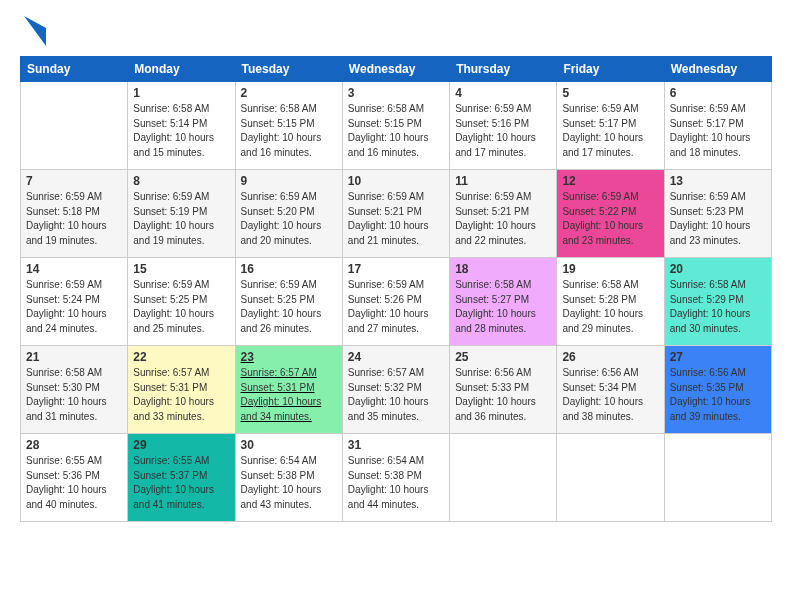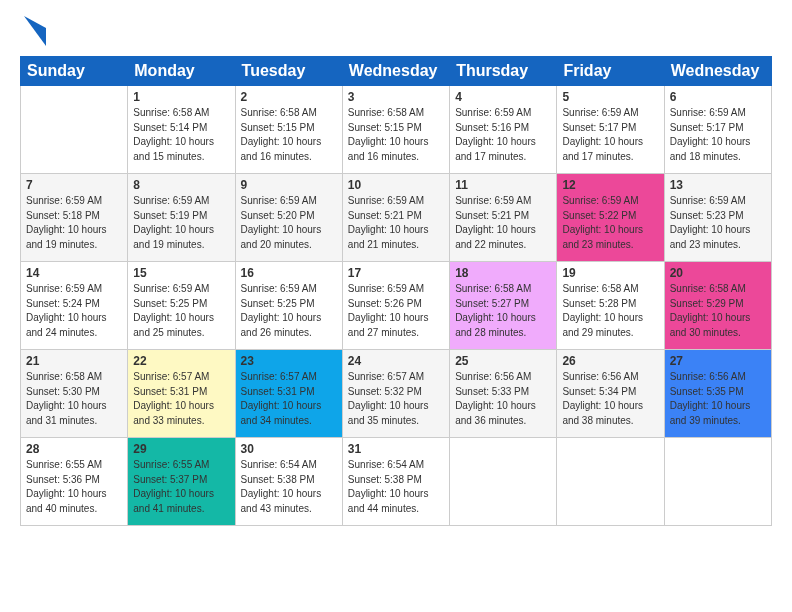--- a/index.html
+++ b/index.html
@@ -42,21 +42,21 @@
     .calendar {
       width: 100%;
       border-collapse: collapse;
       font-size: 10.5px;
     }
     .calendar th {
       background-color: #1565c0;
       color: #fff;
       text-align: left;
       padding: 5px 6px;
-      font-size: 16px;
+      font-size: 12px;
       font-weight: bold;
       border: 1px solid #1565c0;
       margin-left: 16px;
     }
     .calendar td {
       border: 1px solid #ccc;
       vertical-align: top;
       padding: 4px 5px;
       width: calc(100% / 7);
       height: 88px;
@@ -197,35 +197,35 @@
             <div class="day-info">Sunrise: 6:59 AM<br>Sunset: 5:26 PM<br>Daylight: 10 hours<br>and 27 minutes.</div>
           </td>
           <td style="background-color: #f0abfc;">
             <span class="day-number">18</span>
             <div class="day-info">Sunrise: 6:58 AM<br>Sunset: 5:27 PM<br>Daylight: 10 hours<br>and 28 minutes.</div>
           </td>
           <td style="background-color: rgb(255, 255, 255);">
             <span class="day-number">19</span>
             <div class="day-info">Sunrise: 6:58 AM<br>Sunset: 5:28 PM<br>Daylight: 10 hours<br>and 29 minutes.</div>
           </td>
-          <td style="background-color: #ec4899; margin-top: 40px;">
+          <td style="background-color: #5eead4; margin-top: 40px;">
             <span class="day-number">20</span>
             <div class="day-info">Sunrise: 6:58 AM<br>Sunset: 5:29 PM<br>Daylight: 10 hours<br>and 30 minutes.</div>
           </td>
         </tr>
         <tr>
           <td style="background-color: rgb(245, 245, 245);">
             <span class="day-number">21</span>
             <div class="day-info">Sunrise: 6:58 AM<br>Sunset: 5:30 PM<br>Daylight: 10 hours<br>and 31 minutes.</div>
           </td>
           <td style="background-color: #fef9c3;">
             <span class="day-number">22</span>
             <div class="day-info">Sunrise: 6:57 AM<br>Sunset: 5:31 PM<br>Daylight: 10 hours<br>and 33 minutes.</div>
           </td>
-          <td style="background-color: #0ea5e9;">
+          <td style="background-color: #86efac; text-decoration: underline;">
             <span class="day-number">23</span>
             <div class="day-info">Sunrise: 6:57 AM<br>Sunset: 5:31 PM<br>Daylight: 10 hours<br>and 34 minutes.</div>
           </td>
           <td style="background-color: rgb(245, 245, 245);">
             <span class="day-number">24</span>
             <div class="day-info">Sunrise: 6:57 AM<br>Sunset: 5:32 PM<br>Daylight: 10 hours<br>and 35 minutes.</div>
           </td>
           <td style="background-color: rgb(245, 245, 245);">
             <span class="day-number">25</span>
             <div class="day-info">Sunrise: 6:56 AM<br>Sunset: 5:33 PM<br>Daylight: 10 hours<br>and 36 minutes.</div>

